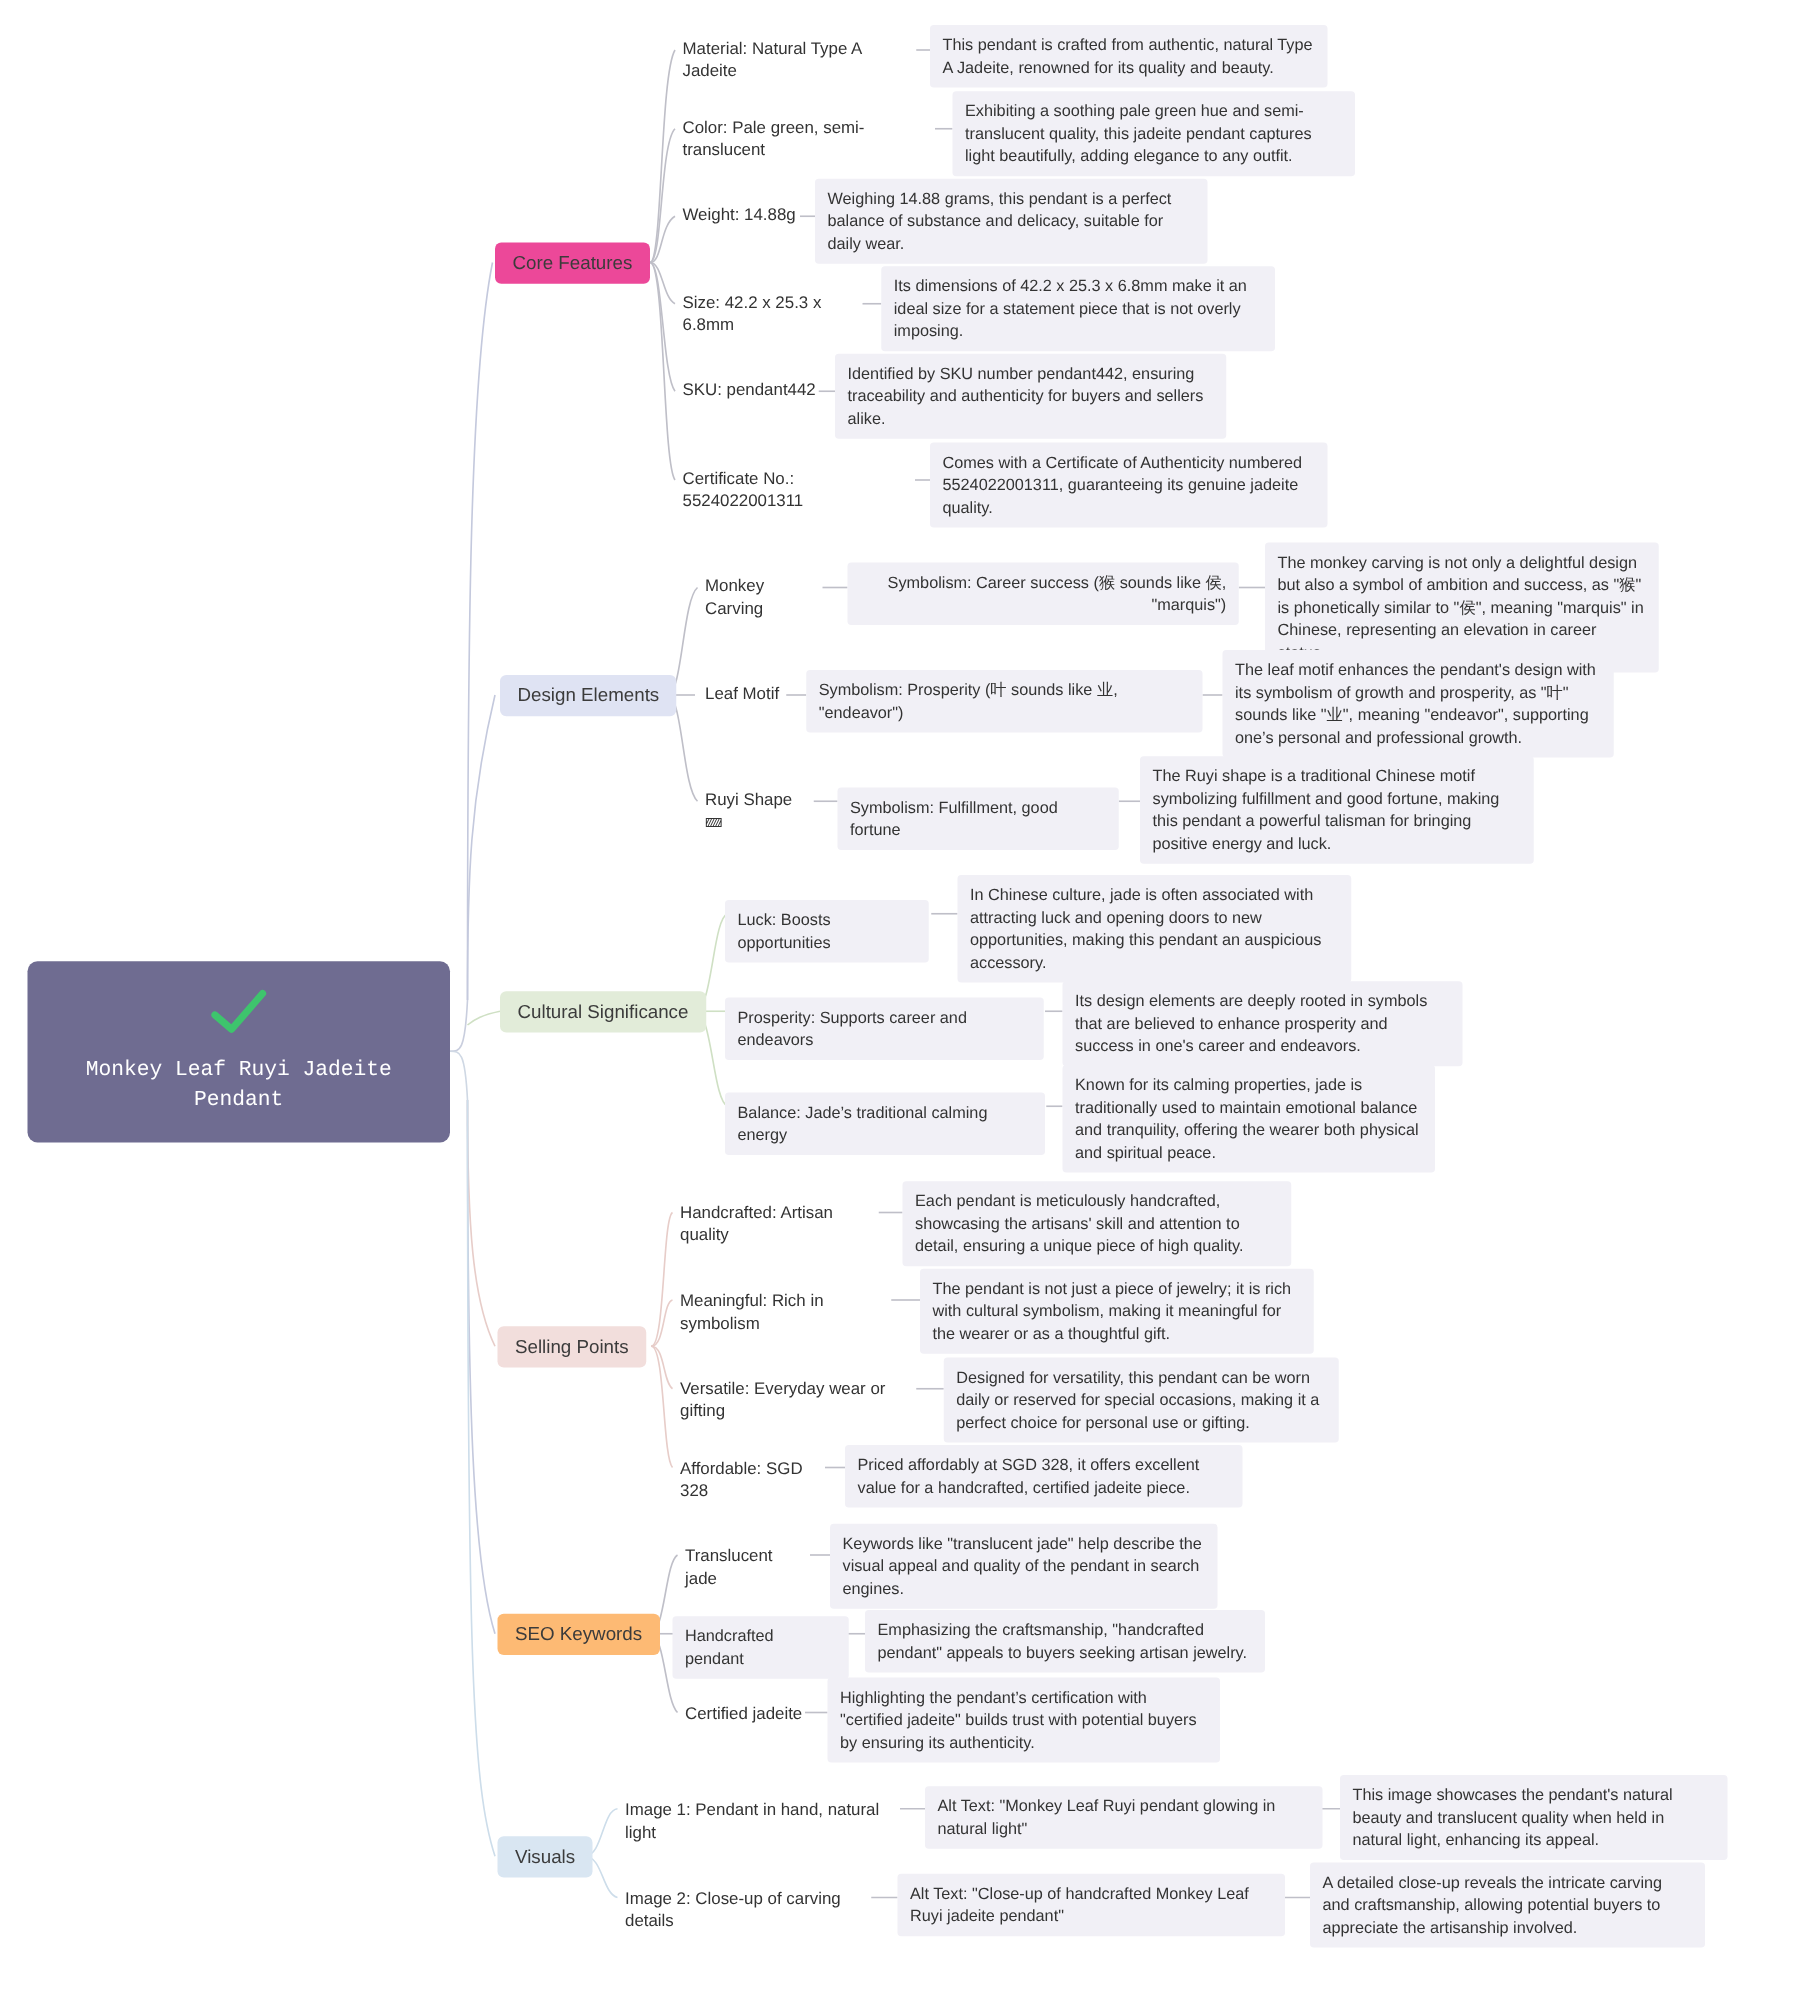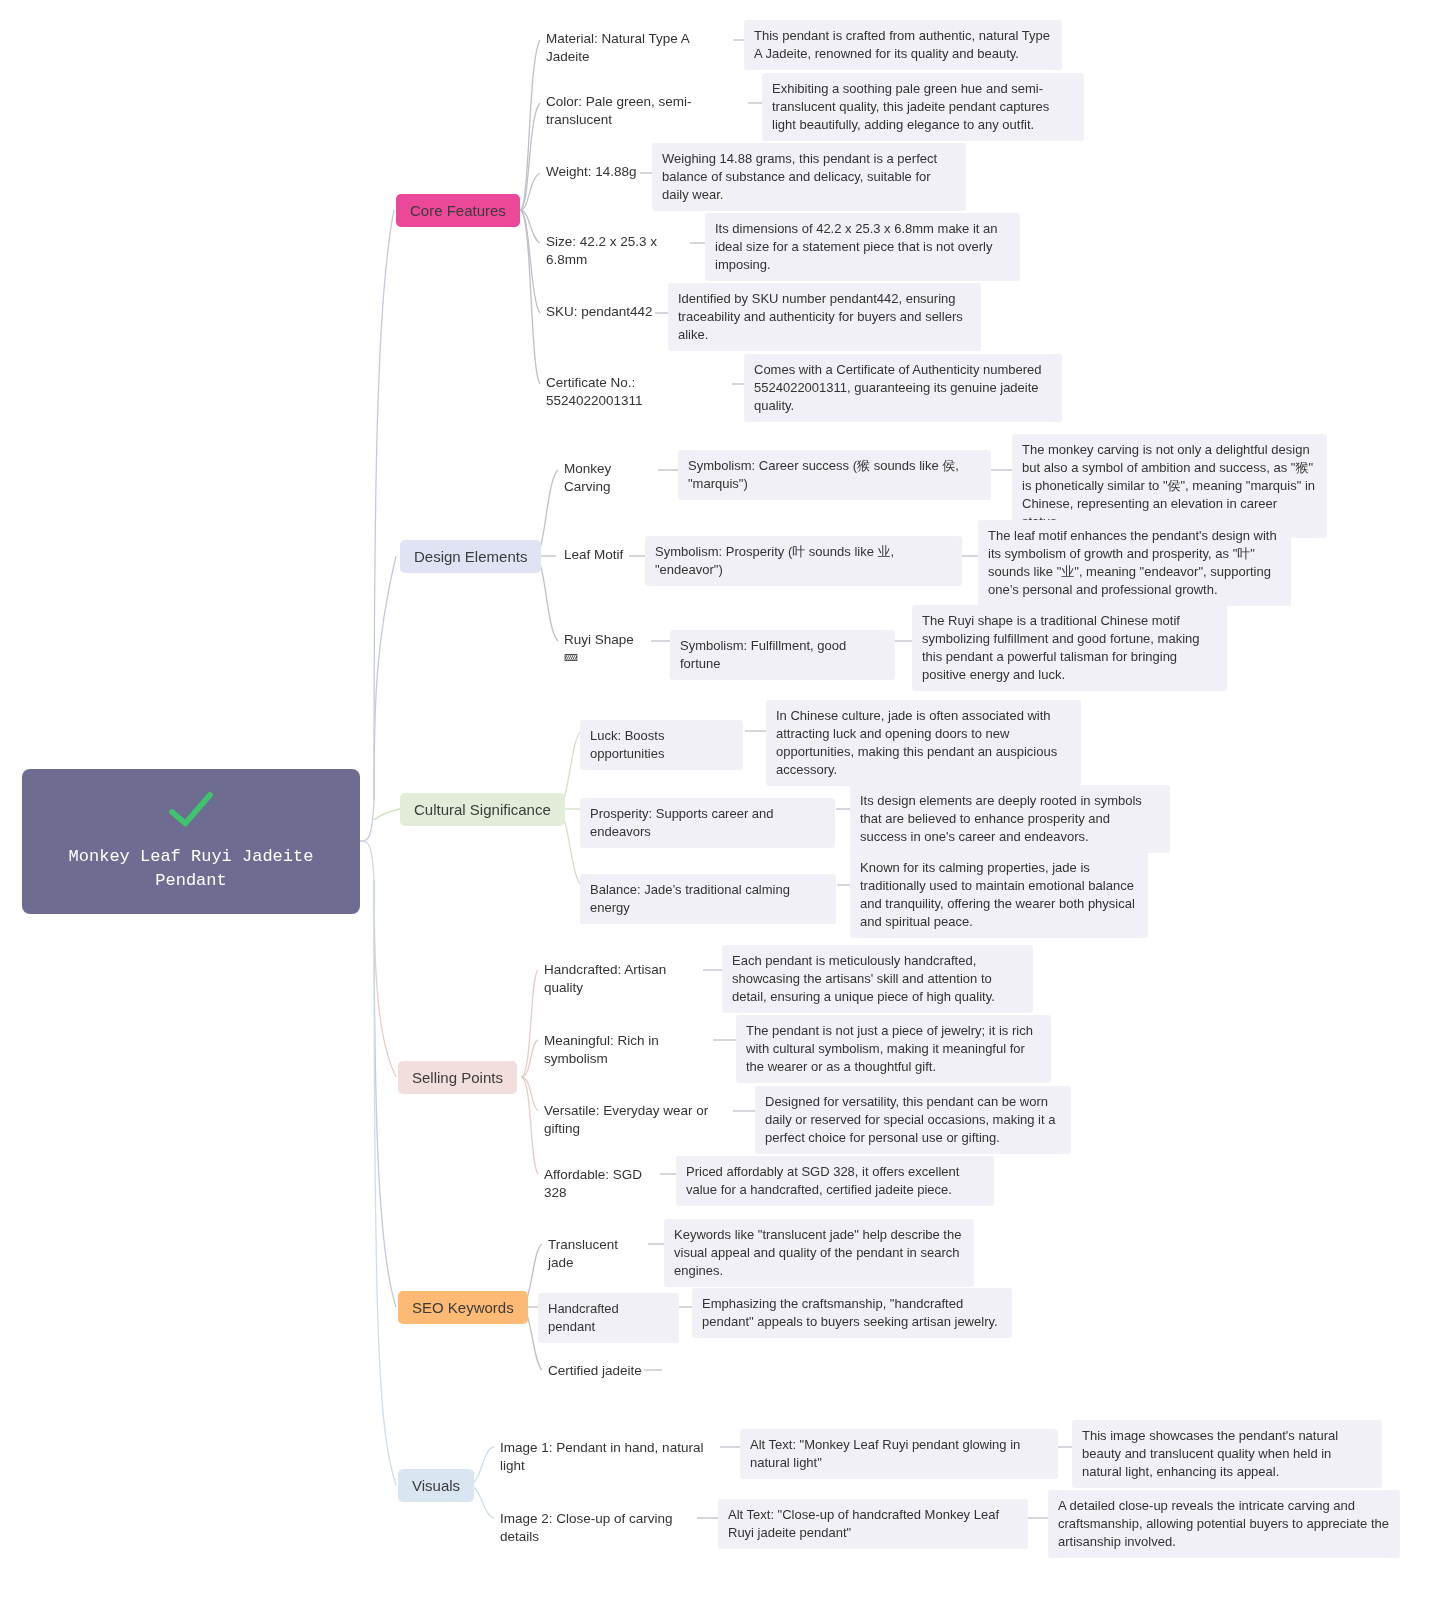--- a/index.html
+++ b/index.html
@@ -171,21 +171,21 @@
 <div class="node desc" style="left:668px;top:283px;width:313px;">Identified by SKU number pendant442, ensuring traceability and authenticity for buyers and sellers alike.</div>
 
 <div class="node l2" style="left:538px;top:368px;width:200px;"><span>Certificate No.: 5524022001311</span></div>
 <div class="node desc" style="left:744px;top:354px;width:318px;">Comes with a Certificate of Authenticity numbered 5524022001311, guaranteeing its genuine jadeite quality.</div>
 
 <div class="node l1 design" style="left:400px;top:540px;">
   <span>Design Elements</span>
 </div>
 
 <div class="node l2" style="left:556px;top:454px;width:106px;"><span>Monkey Carving</span></div>
-<div class="node l3" style="left:678px;top:450px;width:313px;">Symbolism: Career success (猴 sounds like 侯, "marquis")</div>
+<div class="node l3" style="left:678px;top:450px;width:313px;text-align:right;">Symbolism: Career success (猴 sounds like 侯, "marquis")</div>
 <div class="node desc" style="left:1012px;top:434px;width:315px;">The monkey carving is not only a delightful design but also a symbol of ambition and success, as "猴" is phonetically similar to "侯", meaning "marquis" in Chinese, representing an elevation in career status.</div>
 
 <div class="node l2" style="left:556px;top:540px;width:76px;"><span>Leaf Motif</span></div>
 <div class="node l3" style="left:645px;top:536px;width:317px;">Symbolism: Prosperity (叶 sounds like 业, "endeavor")</div>
 <div class="node desc" style="left:978px;top:520px;width:313px;">The leaf motif enhances the pendant's design with its symbolism of growth and prosperity, as "叶" sounds like "业", meaning "endeavor", supporting one’s personal and professional growth.</div>
 
 <div class="node l2" style="left:556px;top:625px;width:98px;"><span>Ruyi Shape 🝙</span></div>
 <div class="node l3" style="left:670px;top:630px;width:225px;">Symbolism: Fulfillment, good fortune</div>
 <div class="node desc" style="left:912px;top:605px;width:315px;">The Ruyi shape is a traditional Chinese motif symbolizing fulfillment and good fortune, making this pendant a powerful talisman for bringing positive energy and luck.</div>
 
@@ -222,26 +222,27 @@
   <span>SEO Keywords</span>
 </div>
 
 <div class="node l2" style="left:540px;top:1230px;width:112px;"><span>Translucent jade</span></div>
 <div class="node desc" style="left:664px;top:1219px;width:310px;">Keywords like "translucent jade" help describe the visual appeal and quality of the pendant in search engines.</div>
 
 <div class="node l3" style="left:538px;top:1293px;width:141px;">Handcrafted pendant</div>
 <div class="node desc" style="left:692px;top:1288px;width:320px;">Emphasizing the craftsmanship, "handcrafted pendant" appeals to buyers seeking artisan jewelry.</div>
 
 <div class="node l2" style="left:540px;top:1356px;width:118px;"><span>Certified jadeite</span></div>
+<div class="node desc" style="left:662px;top:1342px;width:314px;">Highlighting the pendant’s certification with "certified jadeite" builds trust with potential buyers by ensuring its authenticity.</div>
 
 <div class="node l1 visuals" style="left:398px;top:1469px;">
   <span>Visuals</span>
 </div>
 
 <div class="node l2" style="left:492px;top:1433px;width:230px;"><span>Image 1: Pendant in hand, natural light</span></div>
 <div class="node l3" style="left:740px;top:1429px;width:318px;">Alt Text: "Monkey Leaf Ruyi pendant glowing in natural light"</div>
 <div class="node desc" style="left:1072px;top:1420px;width:310px;">This image showcases the pendant's natural beauty and translucent quality when held in natural light, enhancing its appeal.</div>
 
 <div class="node l2" style="left:492px;top:1504px;width:214px;"><span>Image 2: Close-up of carving details</span></div>
 <div class="node l3" style="left:718px;top:1499px;width:310px;">Alt Text: "Close-up of handcrafted Monkey Leaf Ruyi jadeite pendant"</div>
-<div class="node desc" style="left:1048px;top:1490px;width:352px;">A detailed close-up reveals the intricate carving and craftsmanship, allowing potential buyers to appreciate the artisanship involved.</div>
+<div class="node desc" style="left:1048px;top:1490px;width:316px;">A detailed close-up reveals the intricate carving and craftsmanship, allowing potential buyers to appreciate the artisanship involved.</div>
 
 </div>
 
 </body></html>

